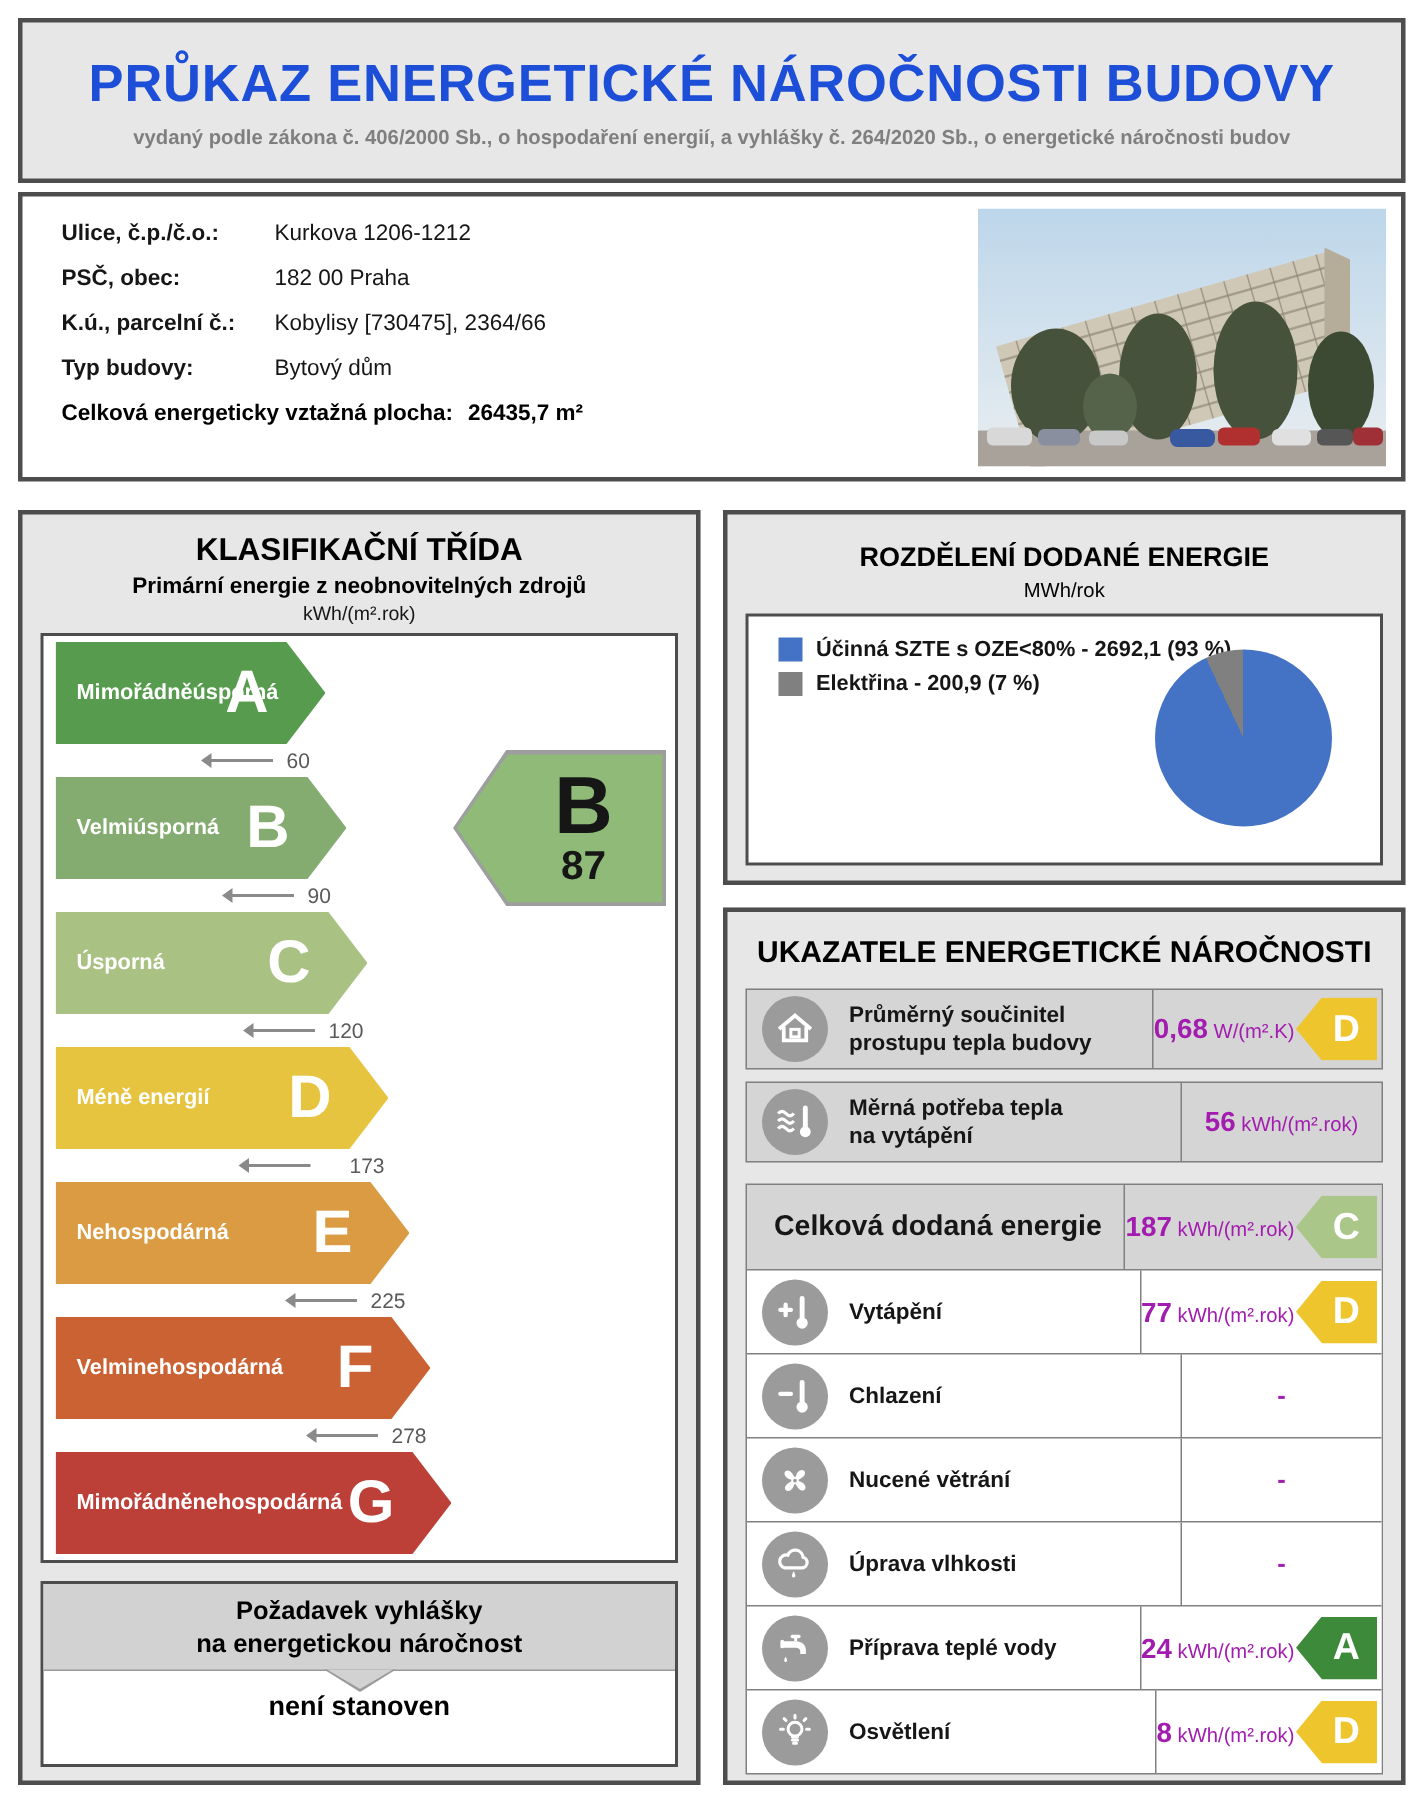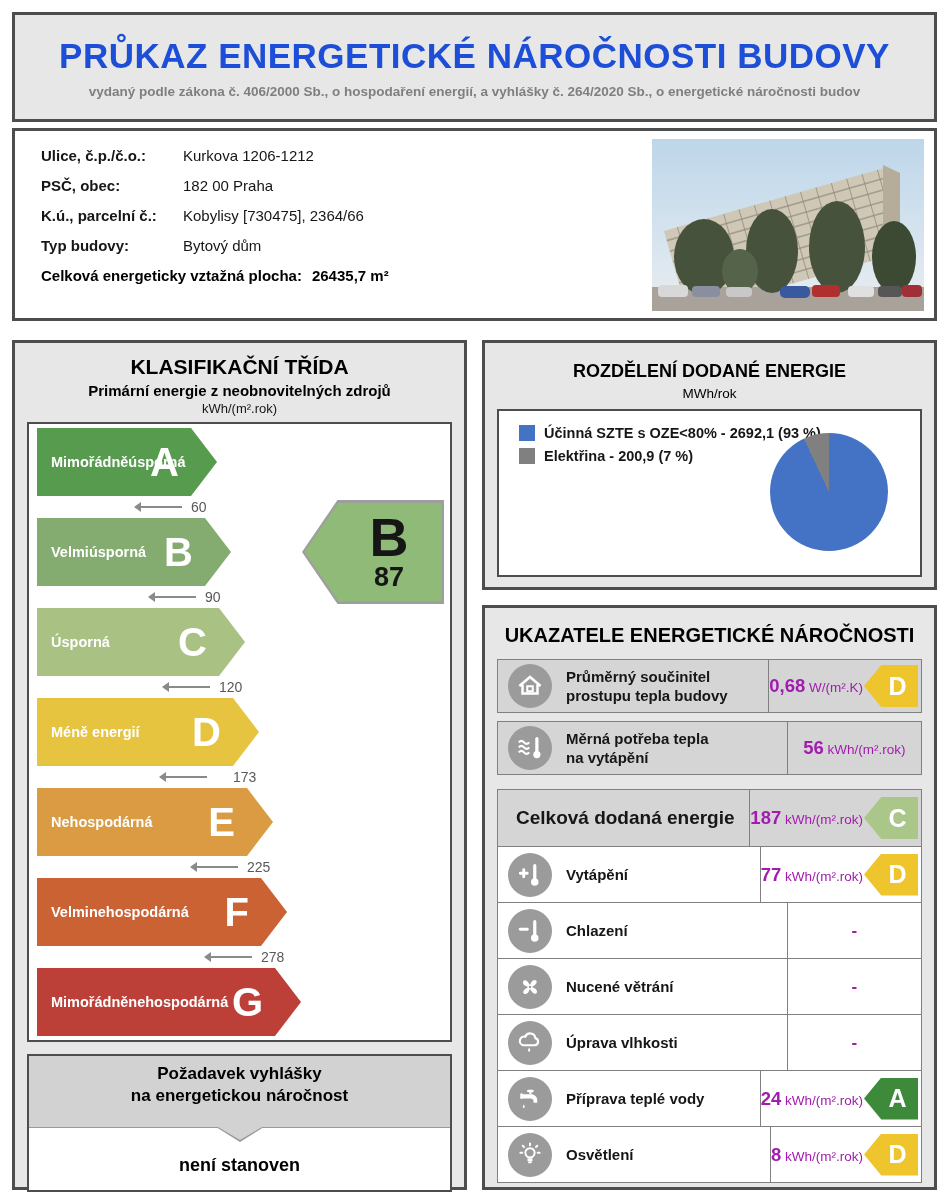--- a/index.html
+++ b/index.html
@@ -43,28 +43,28 @@
   .thr-num { font-size:14px; color:#595959; margin-left:9px; min-width:26px; }
   .indicator-arrow { position:absolute; top:76px; right:6px; width:142px; height:104px;
     clip-path:polygon(0 50%, 25% 0, 100% 0, 100% 100%, 25% 100%); background:#9e9e9e; }
   .indicator-arrow .inner { position:absolute; inset:2.5px;
     clip-path:polygon(0 50%, 25% 0, 100% 0, 100% 100%, 25% 100%);
     display:flex; flex-direction:column; align-items:center; justify-content:center; padding-left:32px; }
   .indicator-arrow .big-letter { font-size:54px; font-weight:700; color:#161616; line-height:.9; }
   .indicator-arrow .big-value { font-size:27px; font-weight:700; color:#161616; line-height:1; margin-top:2px; }
 
   .req-box { margin-top:12px; border:2px solid #4d4d4d; background:#fff; }
-  .req-top { background:#d2d2d2; border-bottom:1px solid #9a9a9a; padding:7px 0 20px; position:relative;
+  .req-top { background:#d2d2d2; border-bottom:1px solid #9a9a9a; padding:7px 0 6px; position:relative;
     text-align:center; font-size:17px; font-weight:700; line-height:1.3; }
   .req-tri-o { position:absolute; left:50%; bottom:-15px; transform:translateX(-50%);
     border-left:24px solid transparent; border-right:24px solid transparent; border-top:15px solid #9a9a9a; }
   .req-tri { position:absolute; left:50%; bottom:-13px; transform:translateX(-50%);
     border-left:22px solid transparent; border-right:22px solid transparent; border-top:13px solid #d2d2d2; }
   .req-val { height:62px; display:flex; align-items:flex-end; justify-content:center;
-    font-size:18px; font-weight:700; padding-bottom:14px; }
+    font-size:18px; font-weight:700; padding-bottom:28px; }
 
   
   .pie-panel { height:250px; padding:8px 12px; }
   .pie-title { text-align:center; font-size:18px; font-weight:700; margin-top:10px; }
   .pie-unit { text-align:center; font-size:13.5px; margin-top:4px; }
   .pie-box { margin-top:8px; height:168px; background:#fff; border:2px solid #4d4d4d; position:relative; }
   .legend { position:absolute; left:20px; top:14px; }
   .legend-row { display:flex; align-items:center; margin-bottom:7px; }
   .legend-swatch { width:16px; height:16px; margin-right:9px; flex:0 0 auto; }
   .legend-text { font-size:14.5px; font-weight:700; color:#161616; }

